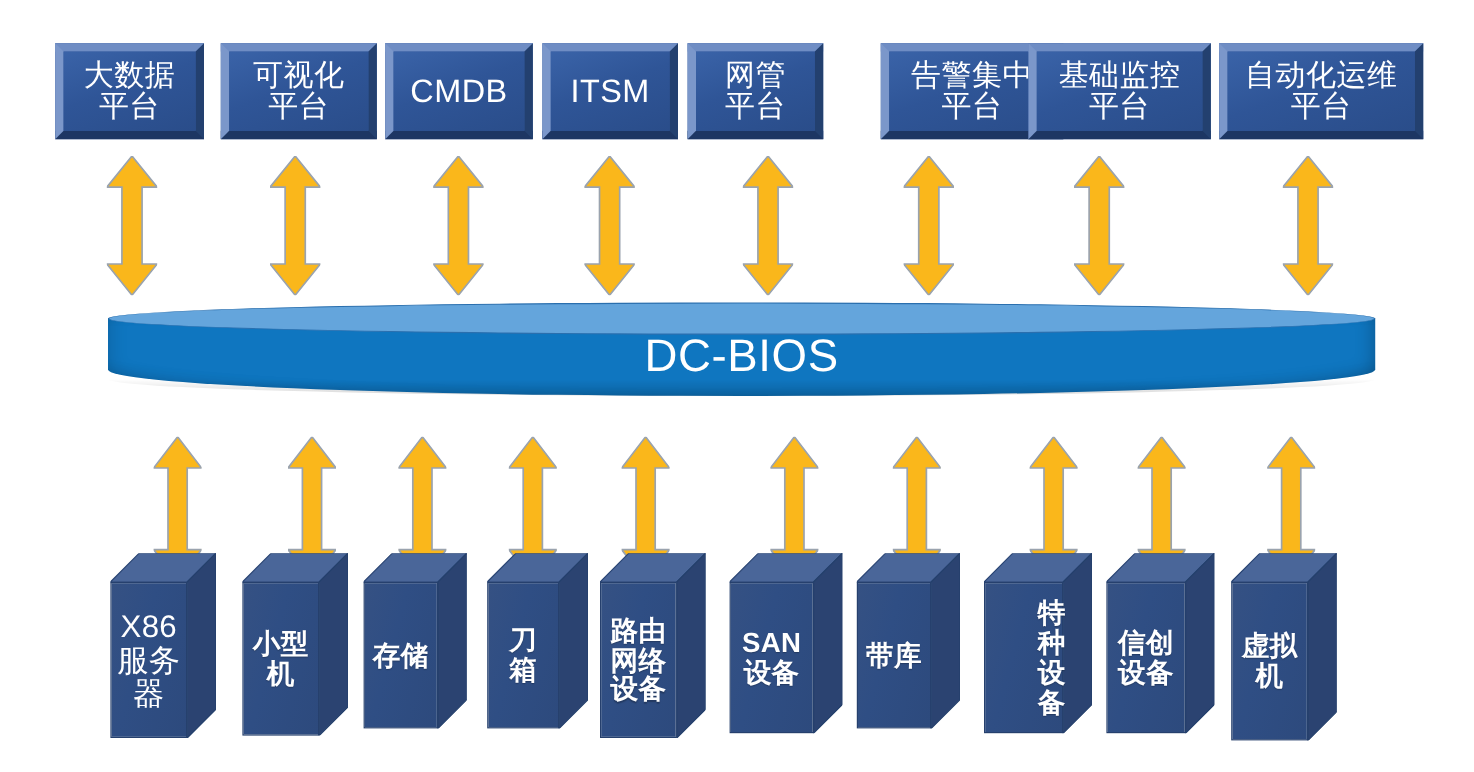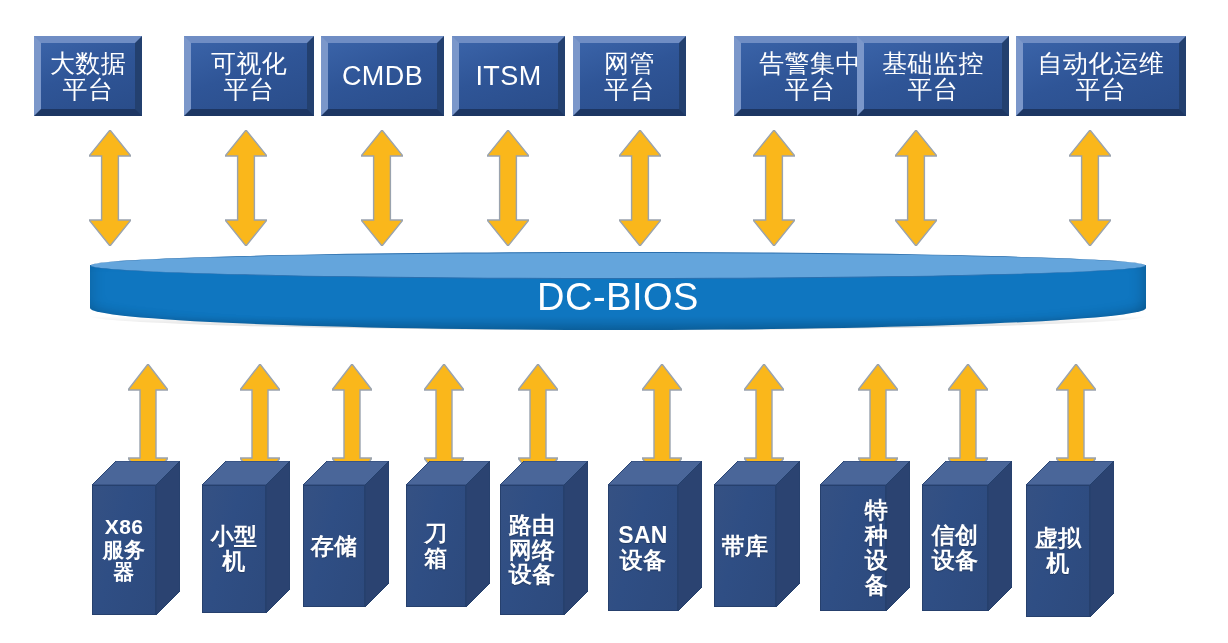--- a/index.html
+++ b/index.html
@@ -118,32 +118,32 @@
     text-align: center;
     color: #ffffff;
     line-height: 1.08;
     white-space: pre-line;
     font-weight: bold;
     font-size: 23px;
     letter-spacing: .3px;
     text-shadow: 0 1px 1px rgba(0,0,0,.25);
   }
   .cub-front.thin {
-    font-weight: bold;
-    font-size: 21px;
+    font-weight: normal;
+    font-size: 26px;
     text-shadow: none;
   }
 </style>
 </head>
 <body>
 
 <div id="stage">
 
   <div id="top-row">
-      <div class="plate" style="left: 34px; top: 36px; width: 108px; height: 80px;">
+      <div class="plate" style="left: 46px; top: 36px; width: 124px; height: 80px;">
         <div class="plate-inner">大数据
 平台</div>
       </div>
       <div class="plate" style="left: 184px; top: 36px; width: 130px; height: 80px;">
         <div class="plate-inner">可视化
 平台</div>
       </div>
       <div class="plate" style="left: 321px; top: 36px; width: 123px; height: 80px;">
         <div class="plate-inner latin">CMDB</div>
       </div>

